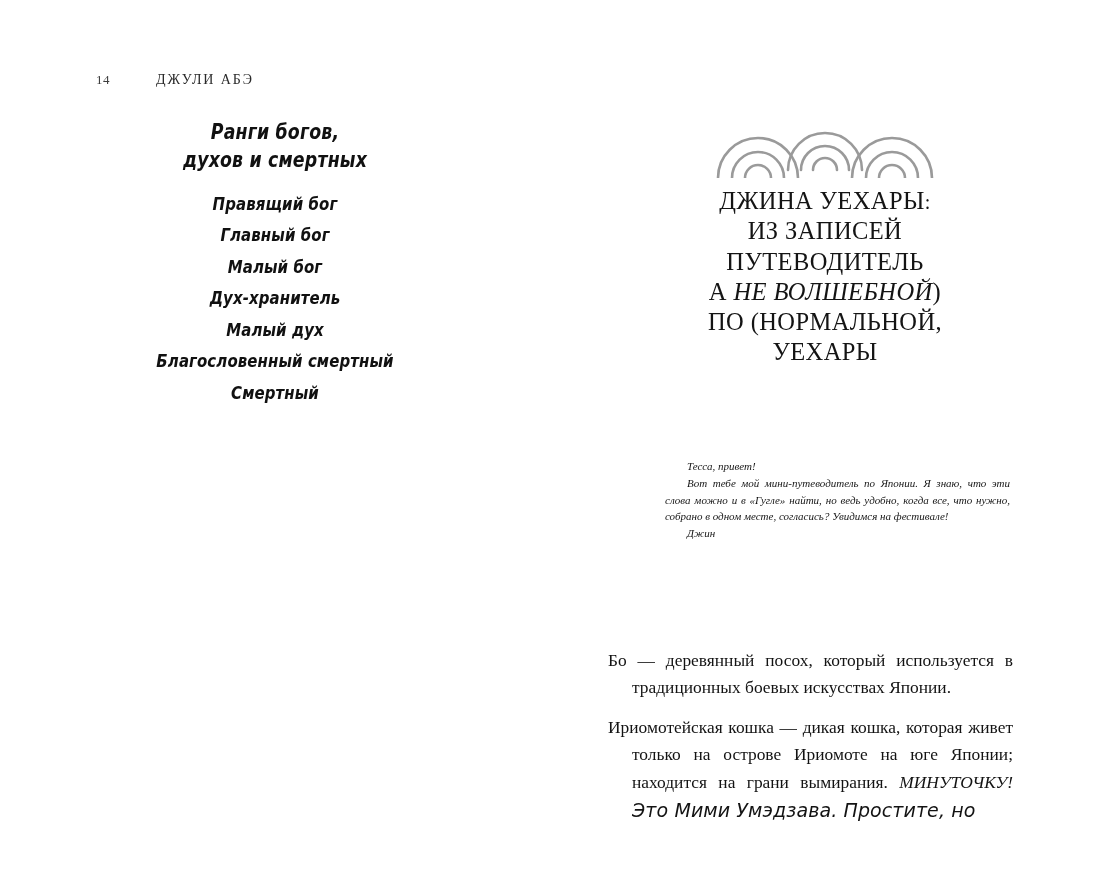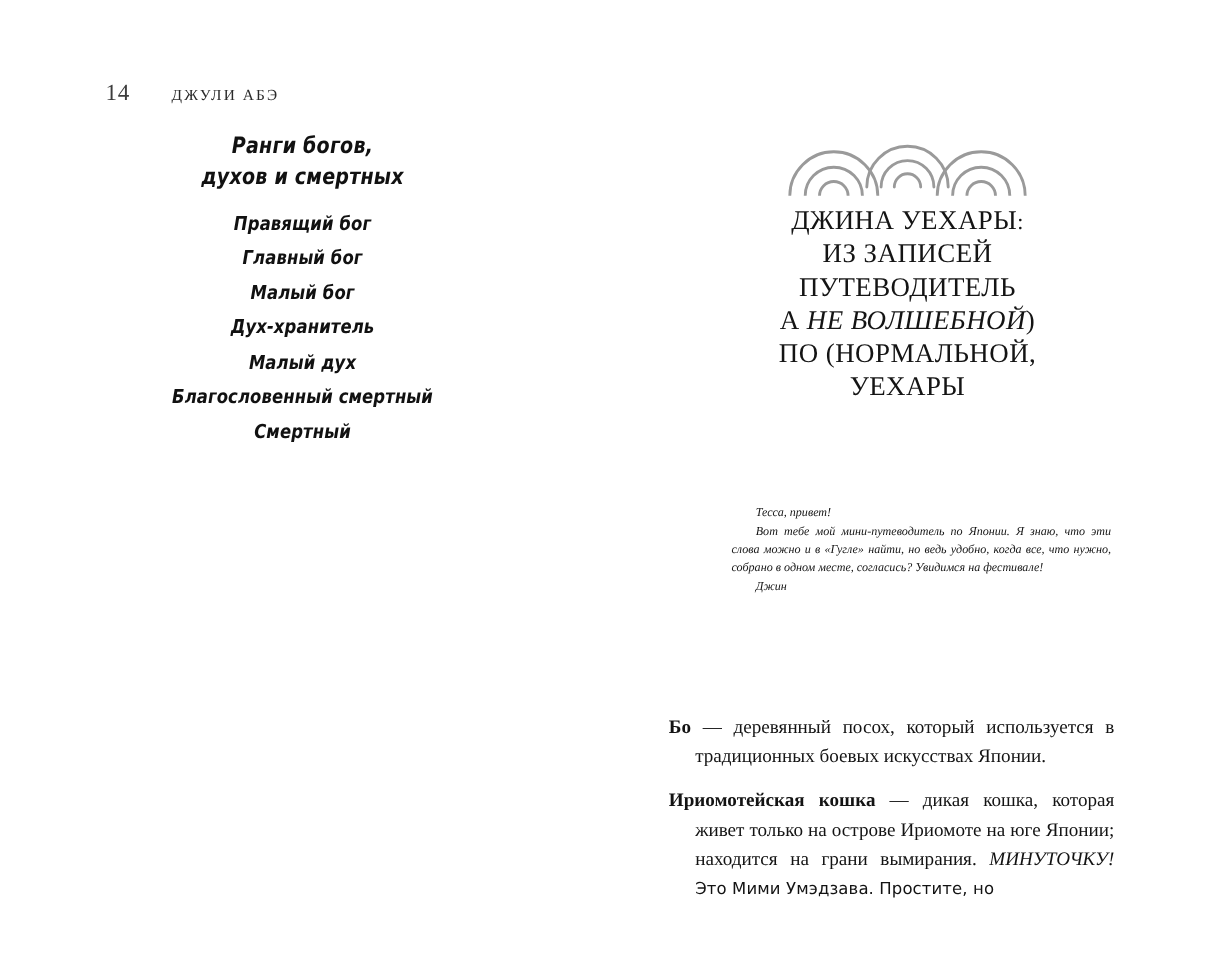--- a/index.html
+++ b/index.html
@@ -36,21 +36,21 @@
     position: absolute;
     top: 72px;
     left: 96px;
     right: 60px;
     height: 24px;
     display: flex;
     align-items: baseline;
   }
   .folio {
     font-family: "Liberation Serif", serif;
-    font-size: 21px;
+    font-size: 13px;
     color: #3d3d3d;
     letter-spacing: 0.5px;
     width: 60px;
   }
   .book-author {
     font-family: "Liberation Serif", serif;
     font-size: 14px;
     letter-spacing: 1.9px;
     color: #2a2a2a;
     white-space: nowrap;
@@ -155,27 +155,28 @@
     color: #131313;
   }
   .entry {
     margin: 0 0 14px 0;
     padding-left: 24px;
     text-indent: -24px;
     text-align: justify;
     text-justify: inter-word;
   }
   .entry:last-child { margin-bottom: 0; }
-  .term { font-weight: 700; }
+  .term { font-weight: 400; }
   .dash { font-weight: 400; }
   .shout { font-style: italic; }
   .scribble {
     font-family: "DejaVu Sans", sans-serif;
+    font-style: italic;
     font-weight: 500;
-    font-size: 15px;
+    font-size: 19px;
     letter-spacing: 0.1px;
   }
 </style>
 </head>
 <body>
 
 <div class="spread">
 
   <div class="page left-page">
 

